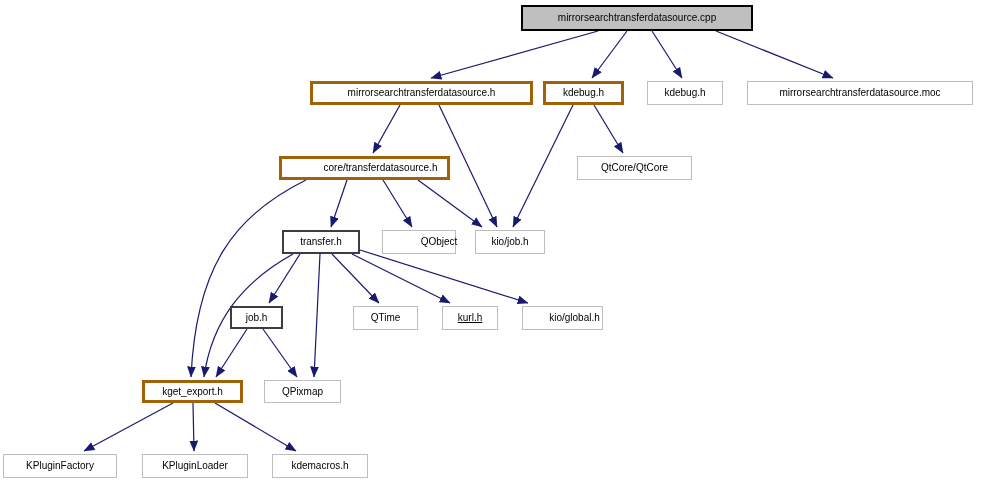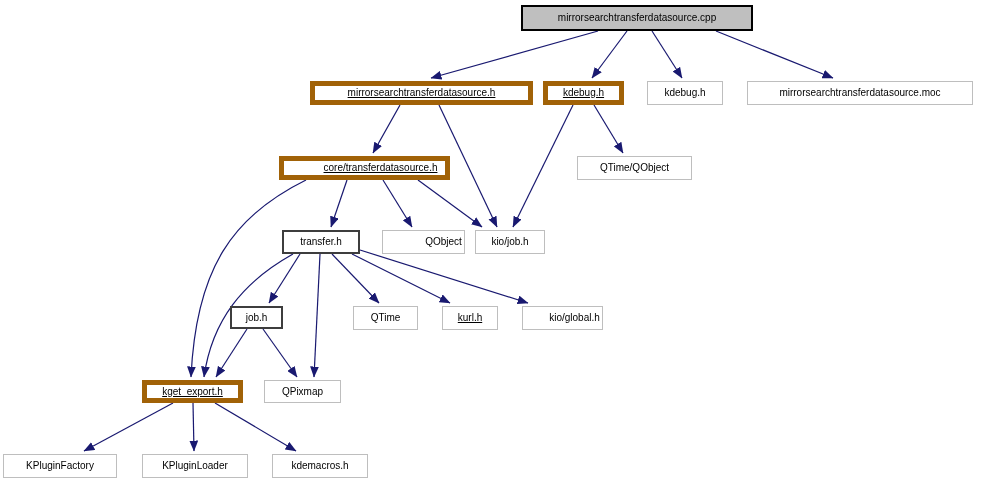--- a/index.html
+++ b/index.html
@@ -32,22 +32,21 @@
     align-items: center;
     justify-content: center;
     white-space: nowrap;
     background: #ffffff;
     border: 1px solid #bebebe;
     color: #000000;
     font-size: 10px;
     line-height: 1;
   }
   .node.internal {
-    border: 5px solid #a16207;
-    text-decoration: underline;
+    border: 3px solid #a16207;
   }
   .node.internal-bold {
     border: 2px solid #3d3d3d;
   }
   .node.main {
     background: #bfbfbf;
     border: 2px solid #000000;
   }
 </style>
 </head>
@@ -91,25 +90,25 @@
   <div class="node internal" style="left:310px; top:81px; width:223px; height:24px;">mirrorsearchtransferdatasource.h</div>
 
   <div class="node internal" style="left:543px; top:81px; width:81px; height:24px;">kdebug.h</div>
 
   <div class="node" style="left:647px; top:81px; width:76px; height:24px;">kdebug.h</div>
 
   <div class="node" style="left:747px; top:81px; width:226px; height:24px;">mirrorsearchtransferdatasource.moc</div>
 
   <div class="node internal" style="left:279px; top:156px; width:171px; height:24px;padding-left:32px;">core/transferdatasource.h</div>
 
-  <div class="node" style="left:577px; top:156px; width:115px; height:24px;">QTime/QObject</div>
+  <div class="node" style="left:577px; top:156px; width:115px; height:24px;">QtCore/QtCore</div>
 
   <div class="node internal-bold" style="left:282px; top:230px; width:78px; height:24px;">transfer.h</div>
 
-  <div class="node" style="left:382px; top:230px; width:83px; height:24px;padding-left:40px;">QObject</div>
+  <div class="node" style="left:382px; top:230px; width:74px; height:24px;padding-left:40px;">QObject</div>
 
   <div class="node" style="left:475px; top:230px; width:70px; height:24px;">kio/job.h</div>
 
   <div class="node internal-bold" style="left:230px; top:306px; width:53px; height:23px;">job.h</div>
 
   <div class="node" style="left:353px; top:306px; width:65px; height:24px;">QTime</div>
 
   <div class="node" style="left:442px; top:306px; width:56px; height:24px;text-decoration:underline;">kurl.h</div>
 
   <div class="node" style="left:522px; top:306px; width:81px; height:24px;padding-left:24px;">kio/global.h</div>

